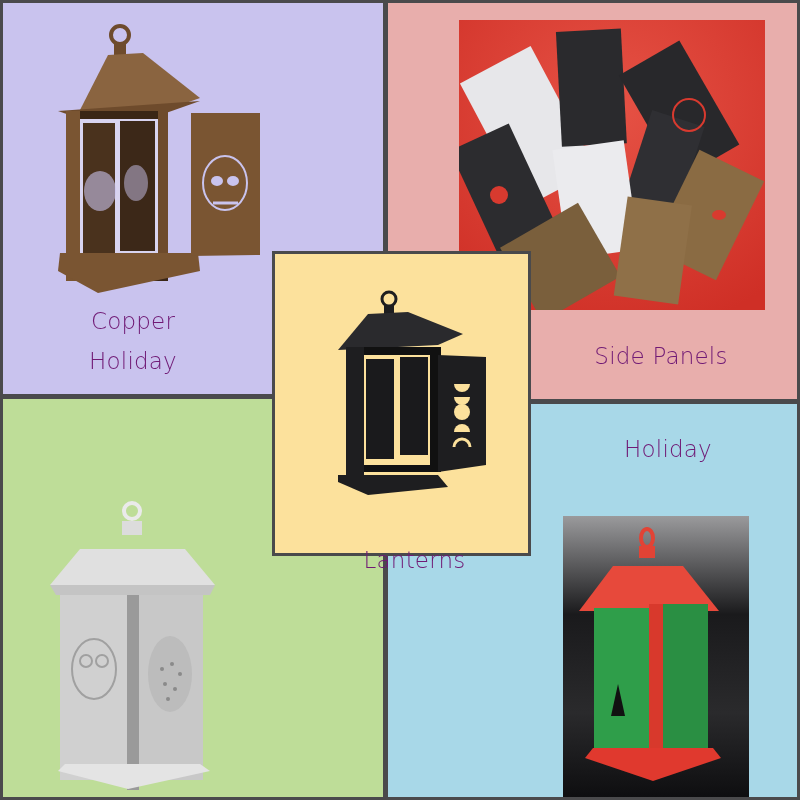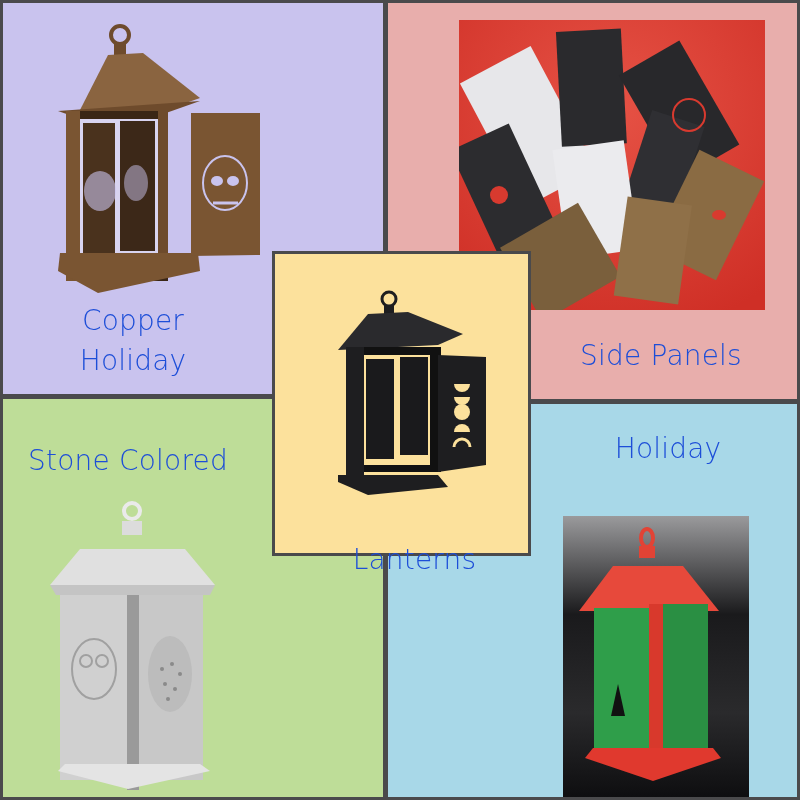--- a/index.html
+++ b/index.html
@@ -5,21 +5,21 @@
   html, body { margin:0; padding:0; }
   body { width:800px; height:800px; background:#4a4a4c; position:relative; overflow:hidden;
          font-family:"DejaVu Sans", sans-serif; }
   .quad { position:absolute; box-sizing:border-box; }
   .q-tl { left:3px; top:3px; width:380px; height:391px; background:#c9c3ee; }
   .q-tr { left:388px; top:3px; width:409px; height:396px; background:#e8aeac; }
   .q-bl { left:3px; top:399px; width:380px; height:398px; background:#bedd98; }
   .q-br { left:388px; top:404px; width:409px; height:393px; background:#a8d8e8; }
   .center { position:absolute; left:272px; top:251px; width:259px; height:305px; box-sizing:border-box;
             background:#fce19c; border:3px solid #4a4a4c; }
-  .label { position:absolute; color:#1d4ed8; font-size:28px; line-height:34px; text-align:center;
+  .label { position:absolute; color:#701a75; font-size:23px; line-height:34px; text-align:center;
            font-weight:300; letter-spacing:0.2px; white-space:nowrap; }
   .photo { position:absolute; }
   svg { display:block; }
 </style>
 </head>
 <body>
 
 <div class="quad q-tl">
   <div class="photo" style="left:55px;top:10px;width:210px;height:285px;">
     <svg width="210" height="285" viewBox="0 0 210 285">
@@ -86,21 +86,20 @@
         </g>
       <circle cx="40" cy="175" r="9" fill="#d83a2f"></circle>
       <circle cx="230" cy="95" r="16" fill="none" stroke="#d83a2f" stroke-width="2"></circle>
       <ellipse cx="260" cy="195" rx="7" ry="5" fill="#d83a2f"></ellipse>
     </svg>
   </div>
   <div class="label" style="left:183px;top:336px;width:180px;">Side Panels</div>
 </div>
 
 <div class="quad q-bl">
-  <div class="label" style="left:20px;top:45px;width:210px;">Stone Colored</div>
   <div class="photo" style="left:47px;top:100px;width:165px;height:295px;">
     <svg width="165" height="295" viewBox="0 0 165 295">
       <circle cx="82" cy="12" r="8" fill="none" stroke="#eaeaea" stroke-width="4"></circle>
       <rect x="72" y="22" width="20" height="14" fill="#dcdcdc"></rect>
       <polygon points="0,86 165,86 135,50 30,50" fill="#e0e0e0"></polygon>
       <polygon points="0,86 165,86 160,96 6,96" fill="#c4c4c4"></polygon>
       <rect x="10" y="96" width="68" height="185" fill="#d0d0d0"></rect>
       <rect x="88" y="96" width="65" height="185" fill="#c8c8c8"></rect>
       <rect x="77" y="96" width="12" height="195" fill="#9a9a9a"></rect>
       <ellipse cx="44" cy="170" rx="22" ry="30" fill="none" stroke="#a0a0a0" stroke-width="2"></ellipse>

